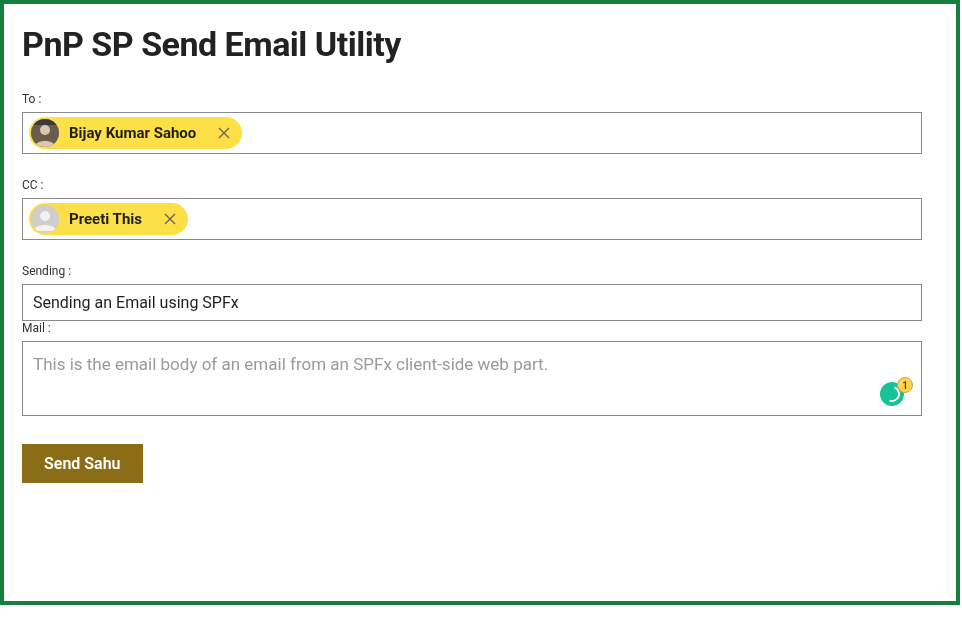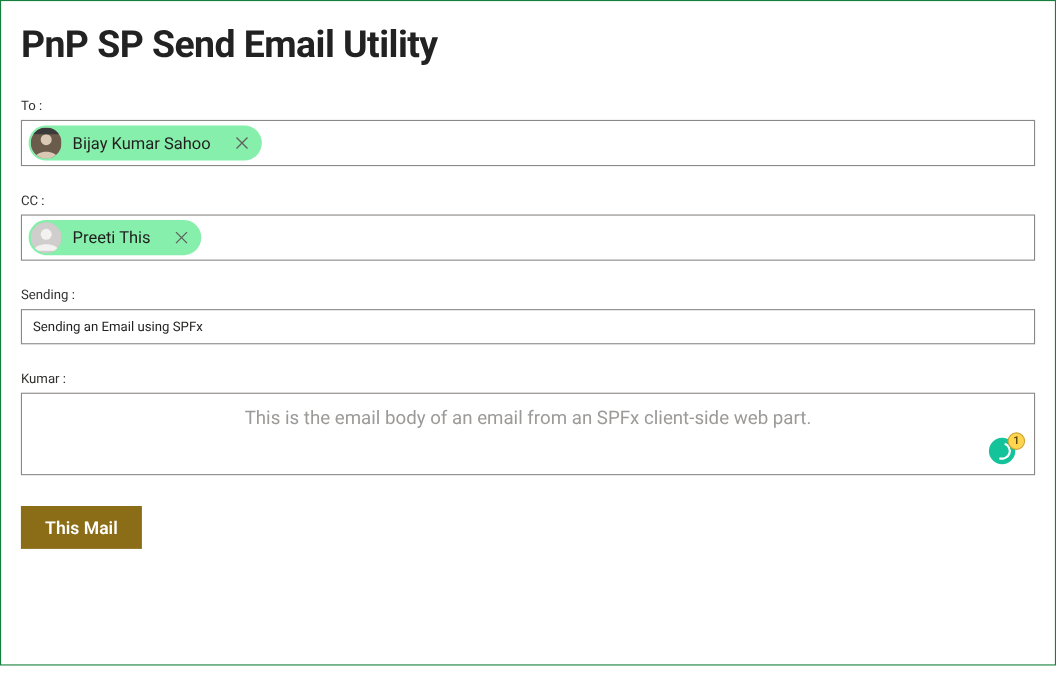--- a/index.html
+++ b/index.html
@@ -10,23 +10,23 @@
     background: #fff;
     color: #323130;
     width: 962px;
     height: 622px;
     overflow: hidden;
   }
   .panel {
     width: 960px;
     height: 605px;
     margin: 0;
-    border: 1px solid #15803d;
+    border: 4px solid #15803d;
     background: #fff;
-    padding: 0 18px 18px 18px;
+    padding: 0 34px 18px 18px;
     position: relative;
   }
   h1.title {
     font-size: 34px;
     font-weight: 700;
     color: #222;
     margin: 20px 0 28px 0;
     letter-spacing: -0.5px;
   }
   .field-label {
@@ -40,25 +40,26 @@
     padding: 4px 6px;
     min-height: 40px;
     display: flex;
     align-items: center;
     width: 100%;
     margin-bottom: 24px;
   }
   .persona-chip {
     display: inline-flex;
     align-items: center;
-    background: #86efac;
+    background: #fde047;
     border-radius: 16px;
     height: 32px;
     padding: 0 8px 0 2px;
     gap: 10px;
+    font-weight: bold;
   }
   .avatar {
     width: 28px;
     height: 28px;
     border-radius: 50%;
     background: #c8c6c4;
     display: flex;
     align-items: center;
     justify-content: center;
     overflow: hidden;
@@ -78,42 +79,40 @@
     justify-content: center;
     cursor: pointer;
     color: #605e5c;
     font-size: 14px;
     font-weight: 300;
   }
   .text-input {
     width: 100%;
     border: 1px solid #8a8886;
     padding: 8px 10px;
-    font-size: 12px;
+    font-size: 16px;
     font-family: inherit;
     color: #201f1e;
     outline: none;
-    margin-bottom: 24px;
   }
   .textarea-wrap {
     position: relative;
     width: 100%;
     margin-bottom: 24px;
   }
   .body-textarea {
     width: 100%;
     border: 1px solid #8a8886;
     padding: 12px 10px;
     font-size: 17px;
     font-family: inherit;
     color: #9c9a98;
     outline: none;
     resize: none;
     height: 75px;
-    text-align: center;
   }
   .grammarly {
     position: absolute;
     right: 14px;
     bottom: 10px;
     width: 28px;
     height: 28px;
   }
   .grammarly-circle {
     width: 24px;
@@ -210,25 +209,25 @@
         </svg>
       </span>
     </span>
   </div>
 
   
   <span class="field-label">Sending :</span>
   <input type="text" class="text-input" value="Sending an Email using SPFx" style="">
 
   
-  <span class="field-label">Kumar :</span>
+  <span class="field-label">Mail :</span>
   <div class="textarea-wrap">
     <textarea class="body-textarea" style="">This is the email body of an email from an SPFx client-side web part.</textarea>
     <div class="grammarly">
       <div class="grammarly-circle"></div>
       <div class="grammarly-badge">1</div>
     </div>
   </div>
 
   
-  <button class="send-btn">This Mail</button>
+  <button class="send-btn">Send Sahu</button>
 
 </div>
 
 </body></html>

